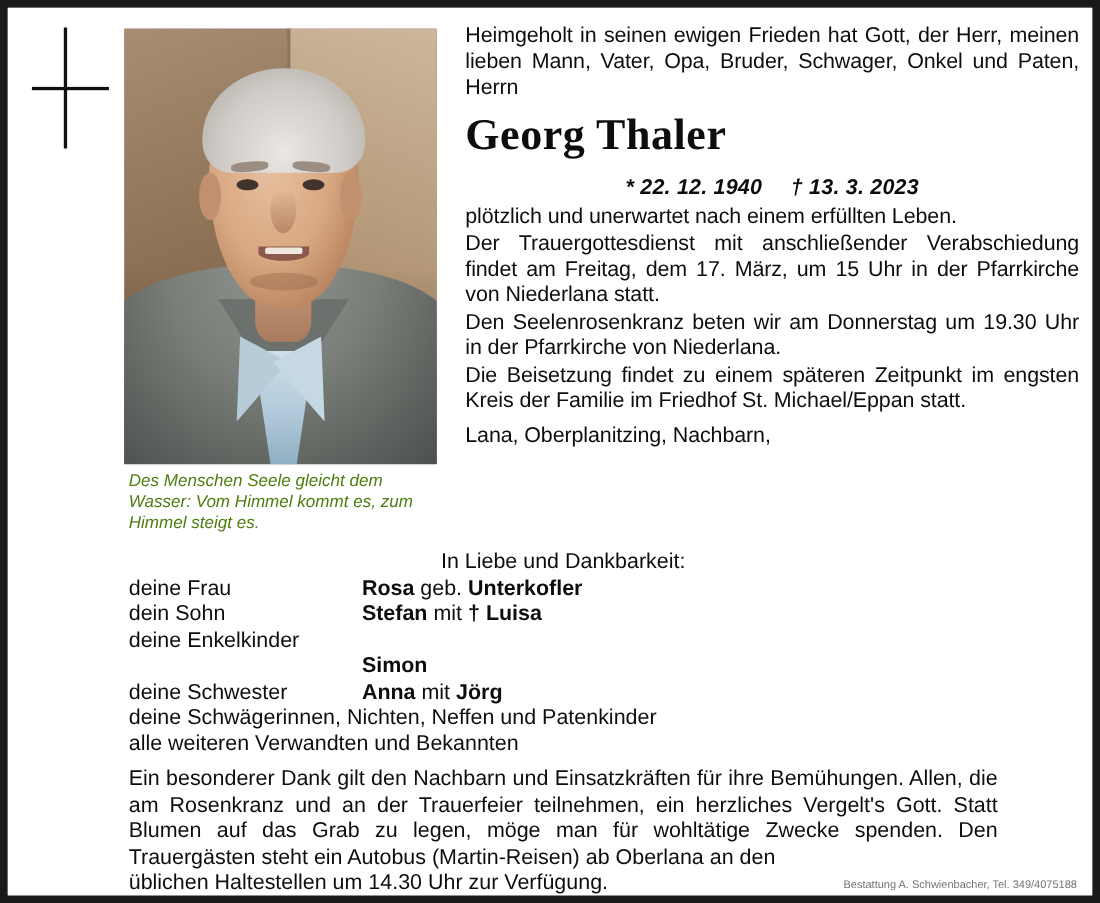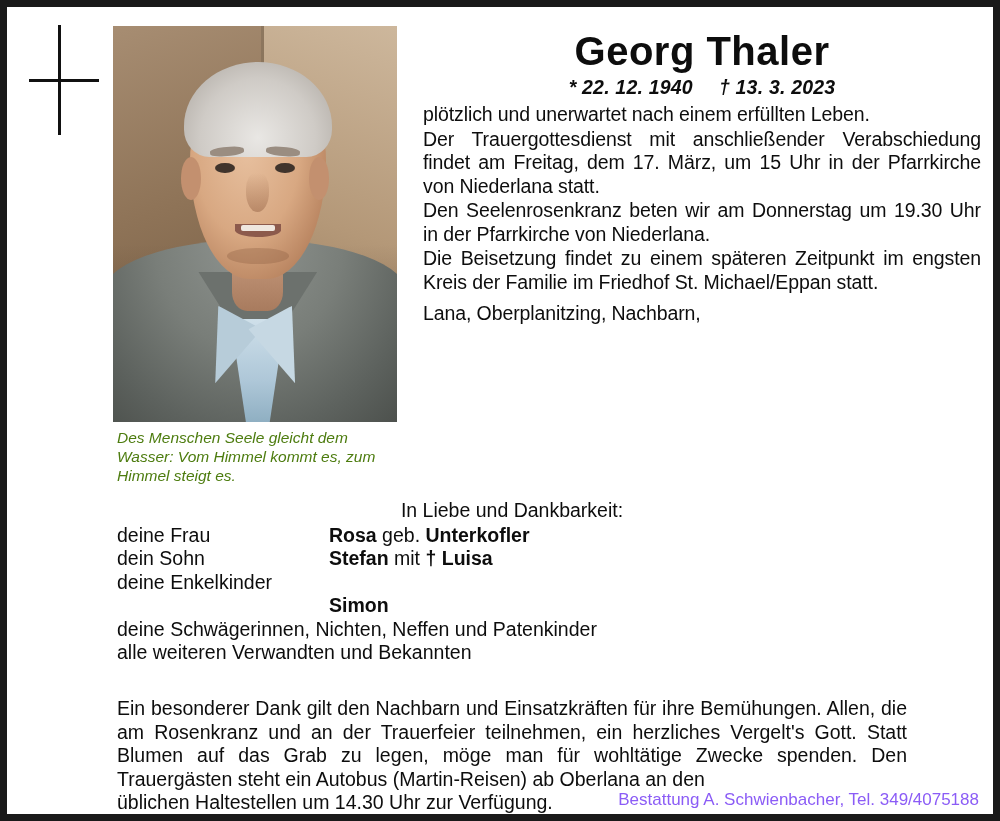--- a/index.html
+++ b/index.html
@@ -257,26 +257,26 @@
   .p {
     font-size: 19.5px;
     line-height: 23.5px;
     text-align: justify;
     text-justify: inter-word;
     margin: 0 0 1px 0;
     letter-spacing: -0.1px;
   }
   .p.nojust { text-align: left; }
   .name {
-    text-align: center;
     font-size: 40px;
     font-weight: bold;
     letter-spacing: 0.5px;
-    margin: 8px 0 3px 0;
+    margin: 8px 0 15px 0;
     line-height: 44px;
+    font-family: Liberation Serif, serif;
   }
   .dates {
     text-align: center;
     font-size: 19.5px;
     font-weight: bold;
     margin: 0 0 4px 0;
     letter-spacing: 0.2px;
     font-style: italic;
   }
   .dates .sep { display: inline-block; width: 26px; }
@@ -313,22 +313,22 @@
     line-height: 23.5px;
     text-align: justify;
     text-justify: inter-word;
     color: #0d0d0d;
   }
   .bottom .last { text-align: left; }
   .credit {
     position: absolute;
     right: 14px;
     bottom: 4px;
-    font-size: 17px;
-    color: #8b5cf6;
+    font-size: 10px;
+    color: #737373;
   }
 </style>
 </head>
 <body>
 
 <div id="page">
   <div class="inner">
 
     <div class="cross">
       <div class="v"></div>
@@ -358,20 +358,21 @@
         <div class="nose"></div>
         <div class="mouth"></div>
         <div class="teeth"></div>
         <div class="chin-shadow"></div>
       </div>
     </div>
 
     <div class="caption">Des Menschen Seele gleicht dem Wasser: Vom Himmel kommt es, zum Himmel steigt es.</div>
 
     <div class="right">
+      <div class="p">Heimgeholt in seinen ewigen Frieden hat Gott, der Herr, meinen lieben Mann, Vater, Opa, Bruder, Schwager, Onkel und Paten, Herrn</div>
       <div class="name">Georg Thaler</div>
       <div class="dates">
         <span>* 22. 12. 1940</span><span class="sep"></span><span>† 13. 3. 2023</span>
       </div>
       <div class="p nojust">plötzlich und unerwartet nach einem erfüllten Leben.</div>
       <div class="p">Der Trauergottesdienst mit anschließender Verabschiedung findet am Freitag, dem 17. März, um 15 Uhr in der Pfarrkirche von Niederlana statt.</div>
       <div class="p">Den Seelenrosenkranz beten wir am Donnerstag um 19.30 Uhr in der Pfarrkirche von Niederlana.</div>
       <div class="p">Die Beisetzung findet zu einem späteren Zeitpunkt im engsten Kreis der Familie im Friedhof St. Michael/Eppan statt.</div>
       <div class="block-gap"></div>
       <div class="p nojust">Lana, Oberplanitzing, Nachbarn,</div>
@@ -388,20 +389,24 @@
             <div class="rel">dein Sohn</div>
             <div class="val"><b>Stefan</b> mit <b>† Luisa</b></div>
           </div>
           <div class="frow">
             <div class="rel">deine Enkelkinder</div>
           </div>
           <div class="frow">
             <div class="rel"></div>
             <div class="val"><b>Simon</b></div>
           </div>
+          <div class="frow">
+            <div class="rel">deine Schwester</div>
+            <div class="val"><b>Anna</b> mit <b>Jörg</b></div>
+          </div>
         </div>
       <div>deine Schwägerinnen, Nichten, Neffen und Patenkinder</div>
       <div>alle weiteren Verwandten und Bekannten</div>
     </div>
 
     <div class="bottom">
       <span>Ein besonderer Dank gilt den Nachbarn und Einsatzkräften für ihre Bemühungen. Allen, die am Rosenkranz und an der Trauerfeier teilnehmen, ein herzliches Vergelt's Gott. Statt Blumen auf das Grab zu legen, möge man für wohltätige Zwecke spenden. Den Trauergästen steht ein Autobus (Martin-Reisen) ab Oberlana an den</span>
       <div class="last">üblichen Haltestellen um 14.30 Uhr zur Verfügung.</div>
     </div>
 

